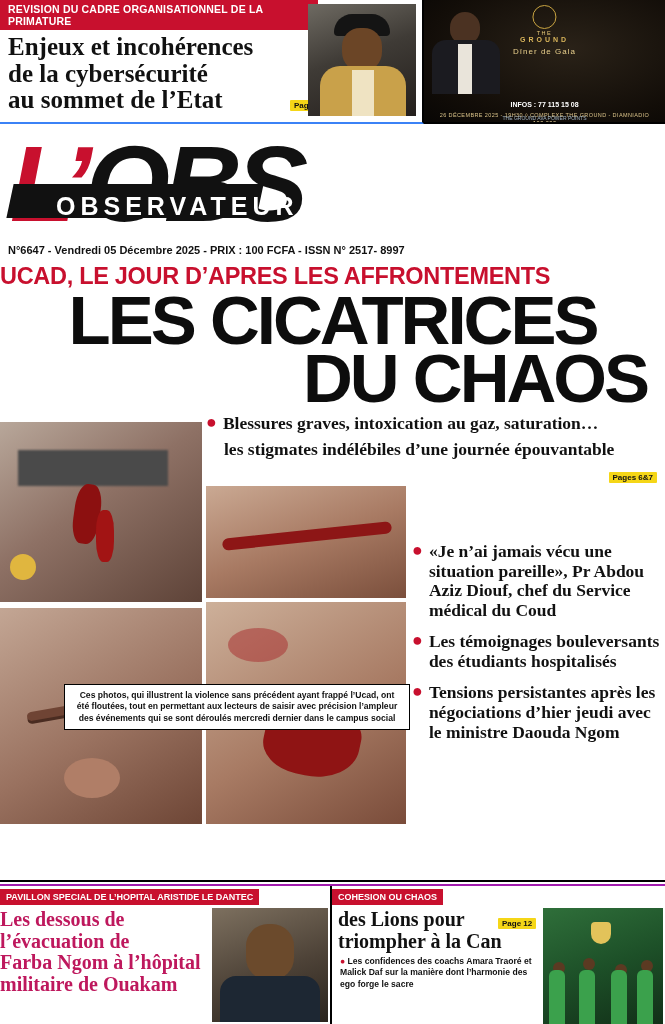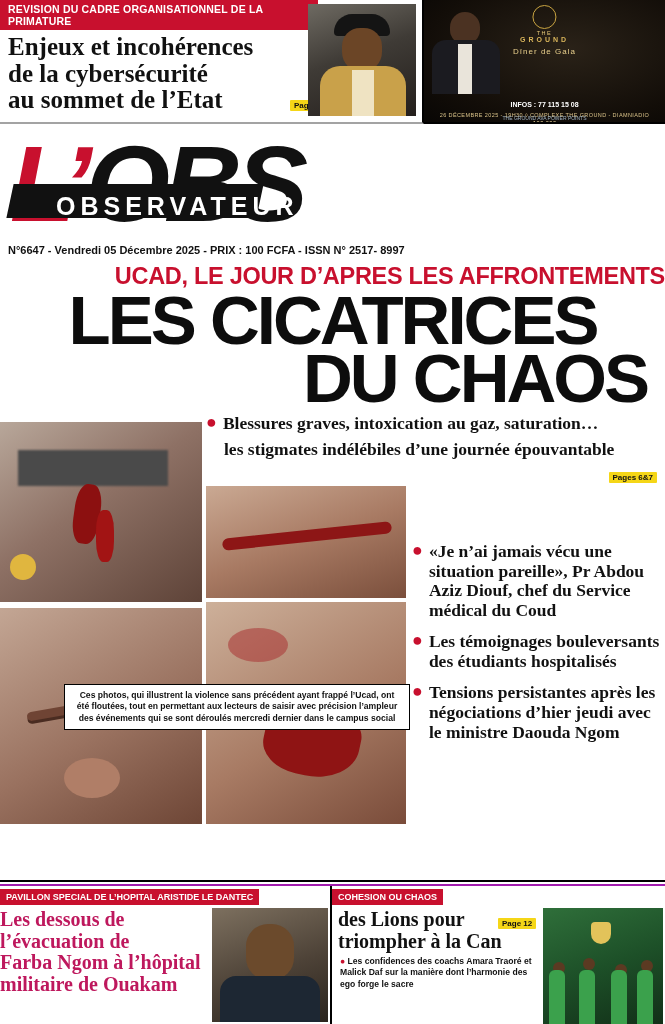--- a/index.html
+++ b/index.html
@@ -7,21 +7,21 @@
     width: 665px; height: 1024px;
     background: #ffffff;
     font-family: "Liberation Sans", sans-serif;
     overflow: hidden;
     position: relative;
   }
   .page { width: 665px; height: 1024px; position: relative; background:#fff; }
 
   
   .top-strip { display: flex; width: 665px; height: 124px; }
-  .top-left { width: 424px; height: 124px; position: relative; border-bottom: 2px solid #a3a3a3; border-right:2px solid #000; }
+  .top-left { width: 424px; height: 124px; position: relative; border-bottom: 2px solid #3b82f6; border-right:2px solid #000; }
   .kicker-bar {
     background: #c8102e; color: #fff; font-weight: bold;
     font-size: 10.5px; letter-spacing: .2px; padding: 3px 6px 3px 8px;
     display: inline-block; width: 318px; text-transform: uppercase;
   }
   .top-headline {
     font-family: "Liberation Serif", serif;
     font-weight: bold; font-size: 25px; line-height: 1.06;
     color: #111; padding: 4px 0 0 8px; width: 300px;
   }
@@ -79,21 +79,21 @@
     position:absolute; left:6px; top:58px; width:250px; height:34px;
     background:#111; transform: skewX(-12deg); z-index:2;
   }
   .infoline {
     position:absolute; top:120px; left:0; width:551px;
     font-size:11px; font-weight:bold; color:#111; padding-left:8px;
   }
 
   
   .kicker2 {
-    color:#c8102e; font-weight:bold; font-size:23.5px; text-align:right;
+    color:#c8102e; font-weight:bold; font-size:23.5px; text-align:left;
     letter-spacing:-.3px; padding-top:3px;
   }
   .maintitle {
     font-family:"Liberation Sans", sans-serif; font-weight:bold;
     font-size:69px; line-height:.84; letter-spacing:-3px; text-align:center;
     color:#0d0d0d; padding: 2px 4px 0;
   }
   .maintitle .l2 { display:block; text-align:right; padding-right:14px;}
 
   

